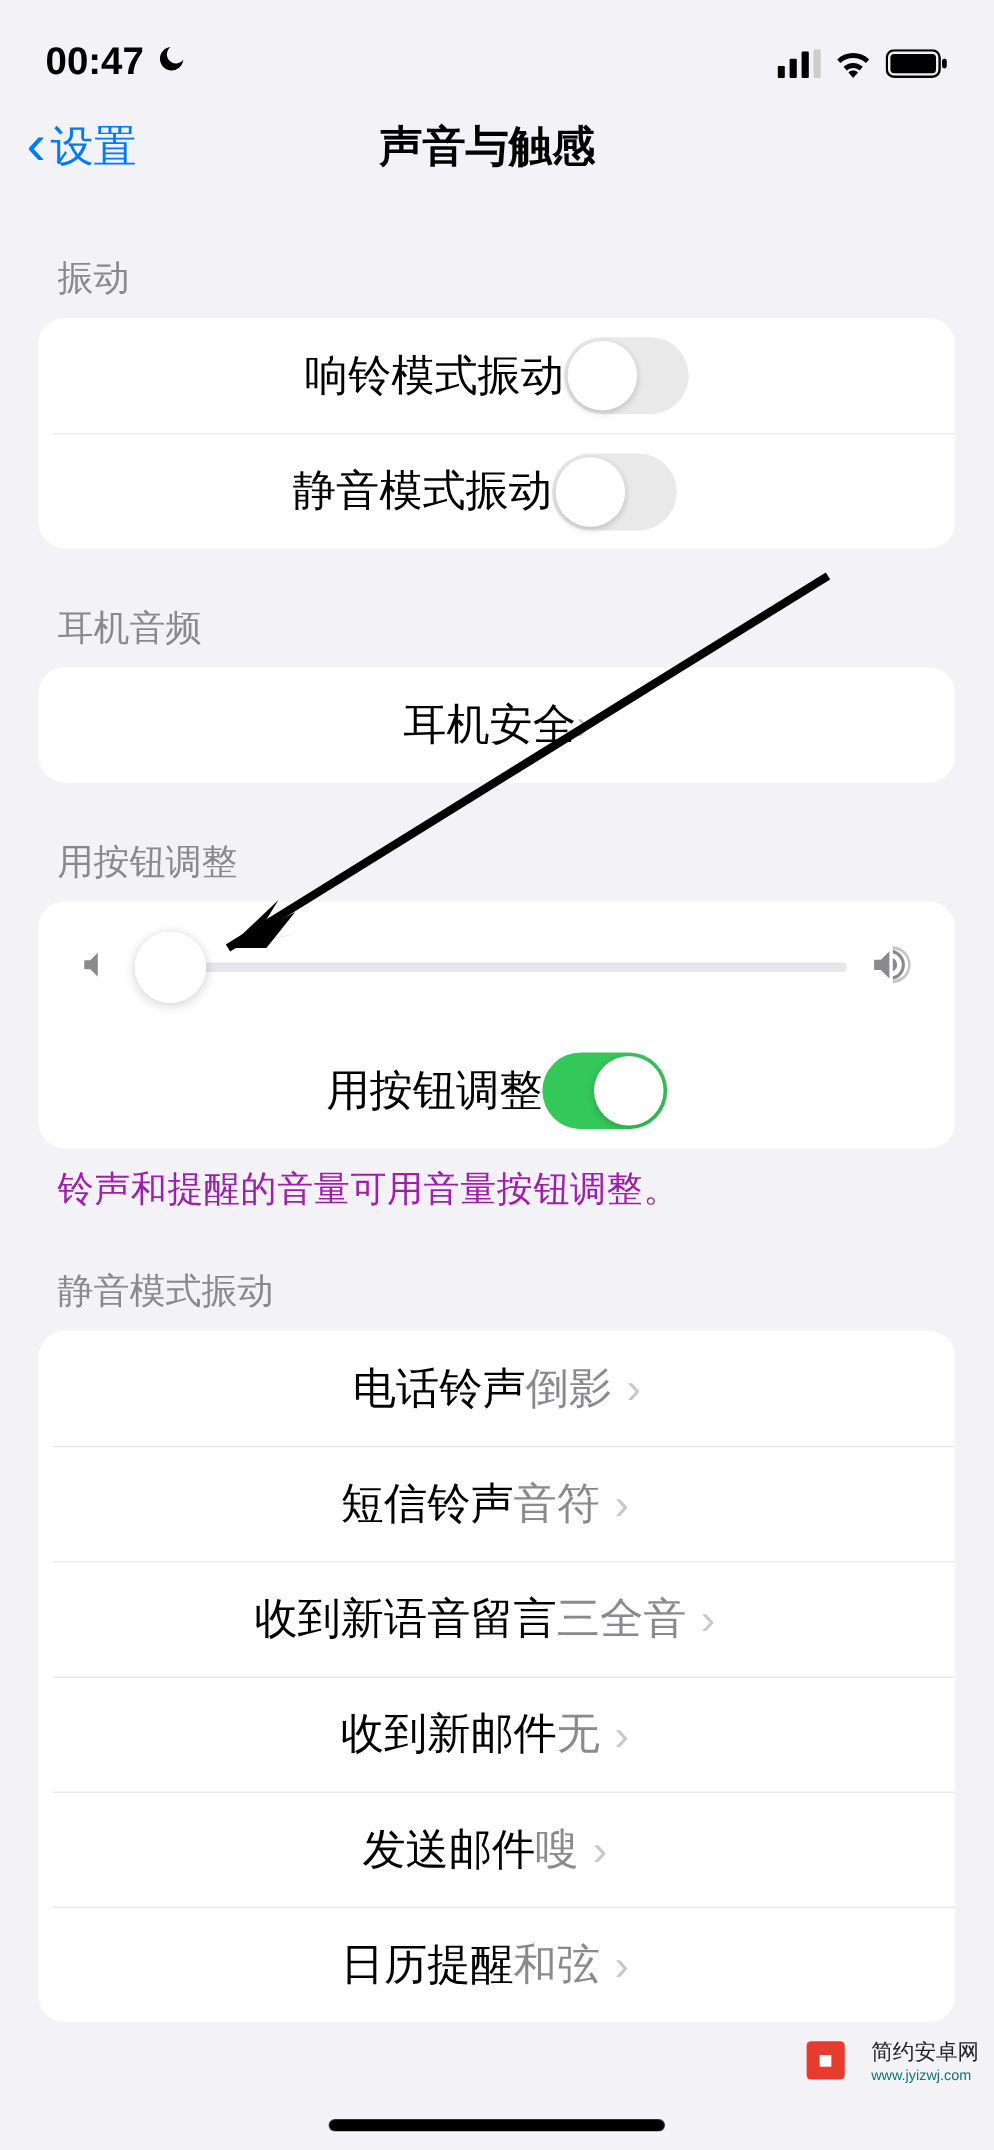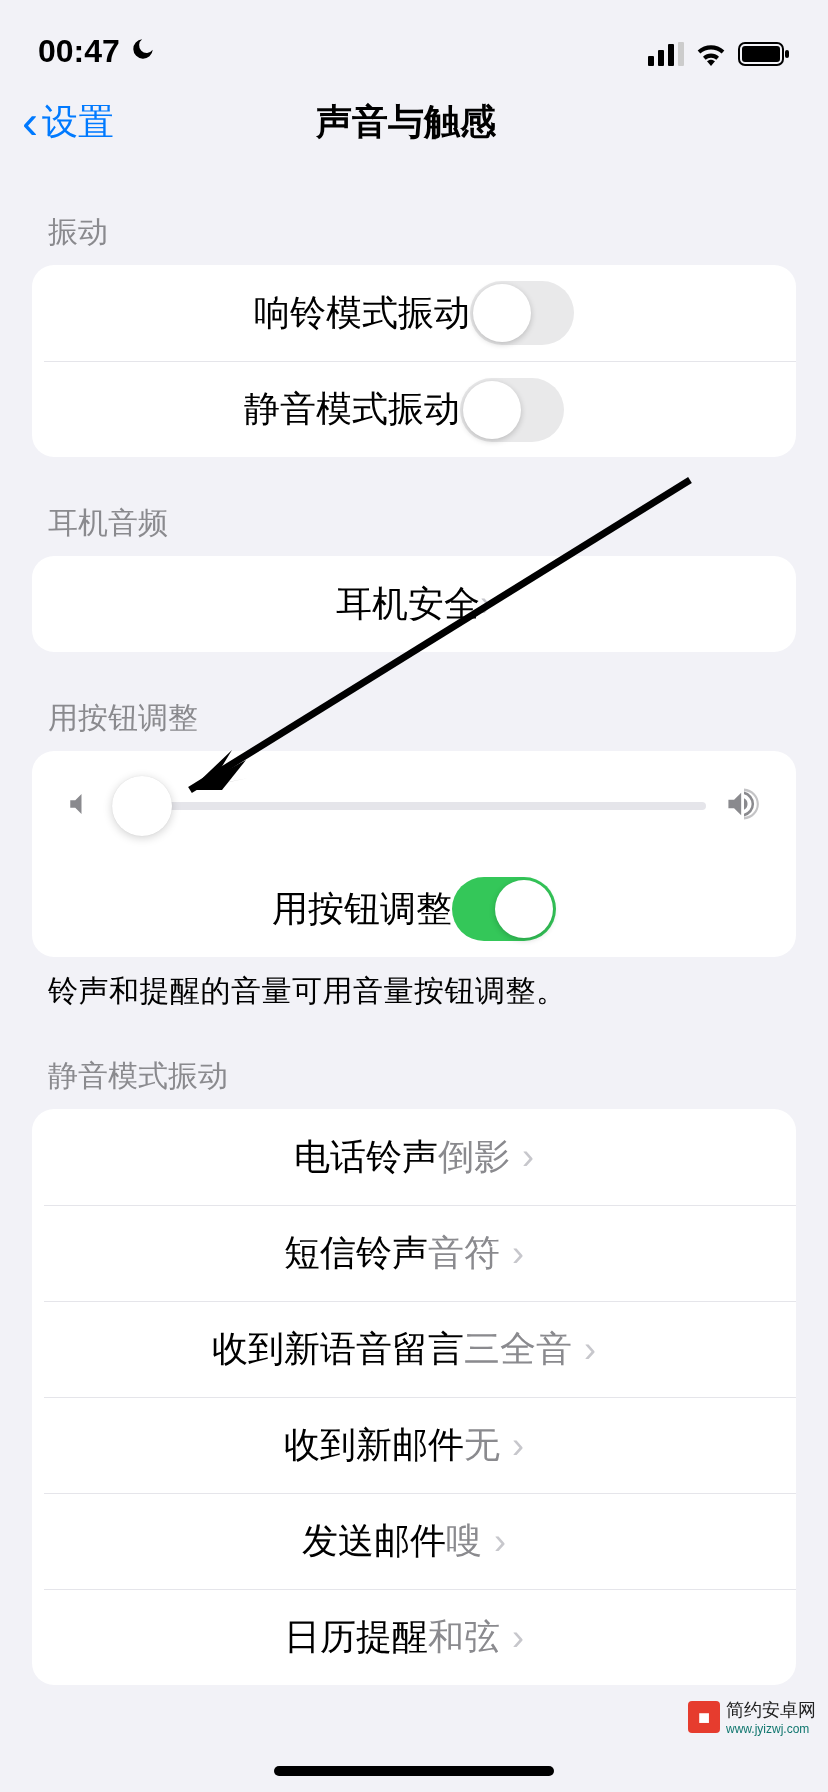--- a/index.html
+++ b/index.html
@@ -6,42 +6,42 @@
     html, body { width: 828px; height: 1792px; background: #f2f2f7; overflow: hidden; }
     .status-bar { height: 78px; padding: 0 38px; display: flex; justify-content: space-between; align-items: flex-end; padding-bottom: 8px; }
     .status-left { display: flex; align-items: flex-end; gap: 10px; font-size: 32px; font-weight: 600; }
     .status-right { display: flex; align-items: center; gap: 10px; }
     .nav-bar { height: 88px; display: flex; align-items: center; position: relative; padding: 0 22px; }
     .back-btn { display: flex; align-items: center; color: #007aff; font-size: 36px; }
     .back-chevron { font-size: 48px; font-weight: 500; margin-right: 4px; line-height: 1; }
     .page-title { position: absolute; left: 0; right: 16px; text-align: center; font-size: 36px; font-weight: 600; pointer-events: none; }
     .content { padding: 0 32px; }
     .section-header { color: #8a8a8e; font-size: 30px; padding: 46px 16px 12px; }
-    .section-footer { color: #000000; font-size: 30px; padding: 14px 16px; letter-spacing: 0.5px; font-family: Liberation Serif, serif; }
+    .section-footer { color: #a21caf; font-size: 30px; padding: 14px 16px; letter-spacing: 0.5px; font-family: Liberation Serif, serif; }
     .group { background: #fff; border-radius: 22px; overflow: hidden; }
     .row { display: flex; align-items: center; justify-content: center; padding: 0 32px; height: 96px; }
     .row + .row { border-top: 1px solid #e5e5ea; margin-left: 12px; padding-left: 0; }
     .row-label { font-size: 36px; color: #000; }
     .row-value { font-size: 36px; color: #8a8a8e; margin-right: 12px; }
     .row-right { display: flex; align-items: center; }
     .chevron { color: #c7c7cc; font-size: 36px; font-weight: 400; }
     .toggle { width: 104px; height: 64px; border-radius: 32px; position: relative; }
     .toggle.off { background: #e9e9ea; }
     .toggle.on { background: #34c759; }
     .toggle-knob { width: 58px; height: 58px; background: #fff; border-radius: 50%; position: absolute; top: 3px; box-shadow: 0 2px 6px rgba(0,0,0,0.2); }
     .toggle.off .toggle-knob { left: 3px; }
     .toggle.on .toggle-knob { right: 3px; }
     .slider-row { height: 110px; display: flex; align-items: center; gap: 18px; padding: 0 32px; }
     .slider-track { flex: 1; height: 8px; background: #e5e5ea; border-radius: 4px; position: relative; }
     .slider-thumb { width: 60px; height: 60px; background: #fff; border-radius: 50%; position: absolute; top: -26px; left: 0; box-shadow: 0 2px 10px rgba(0,0,0,0.18), 0 0 1px rgba(0,0,0,0.1); }
     .home-indicator { position: fixed; bottom: 16px; left: 50%; transform: translateX(-50%); width: 280px; height: 10px; background: #000; border-radius: 5px; }
     .arrow-annotation { position: absolute; top: 460px; left: 150px; pointer-events: none; z-index: 100; }
     .watermark { position: fixed; right: 12px; bottom: 56px; display: flex; align-items: center; gap: 6px; font-size: 18px; }
     .watermark-badge { width: 32px; height: 32px; background: #e63c2e; border-radius: 4px; display:flex; align-items:center; justify-content:center; color:#fff; font-size:20px; }
-    .watermark-text { display: flex; flex-direction: column; }
+    .watermark-text { display: flex; flex-direction: column; margin-left: 16px; }
     .watermark-text span:first-child { font-size: 18px; color: #222; }
     .watermark-text span:last-child { font-size: 12px; color: #0f766e; }
   </style>
 </head>
 <body>
 
 <div class="status-bar">
   <div class="status-left">
     <span>00:47</span>
     <span>

